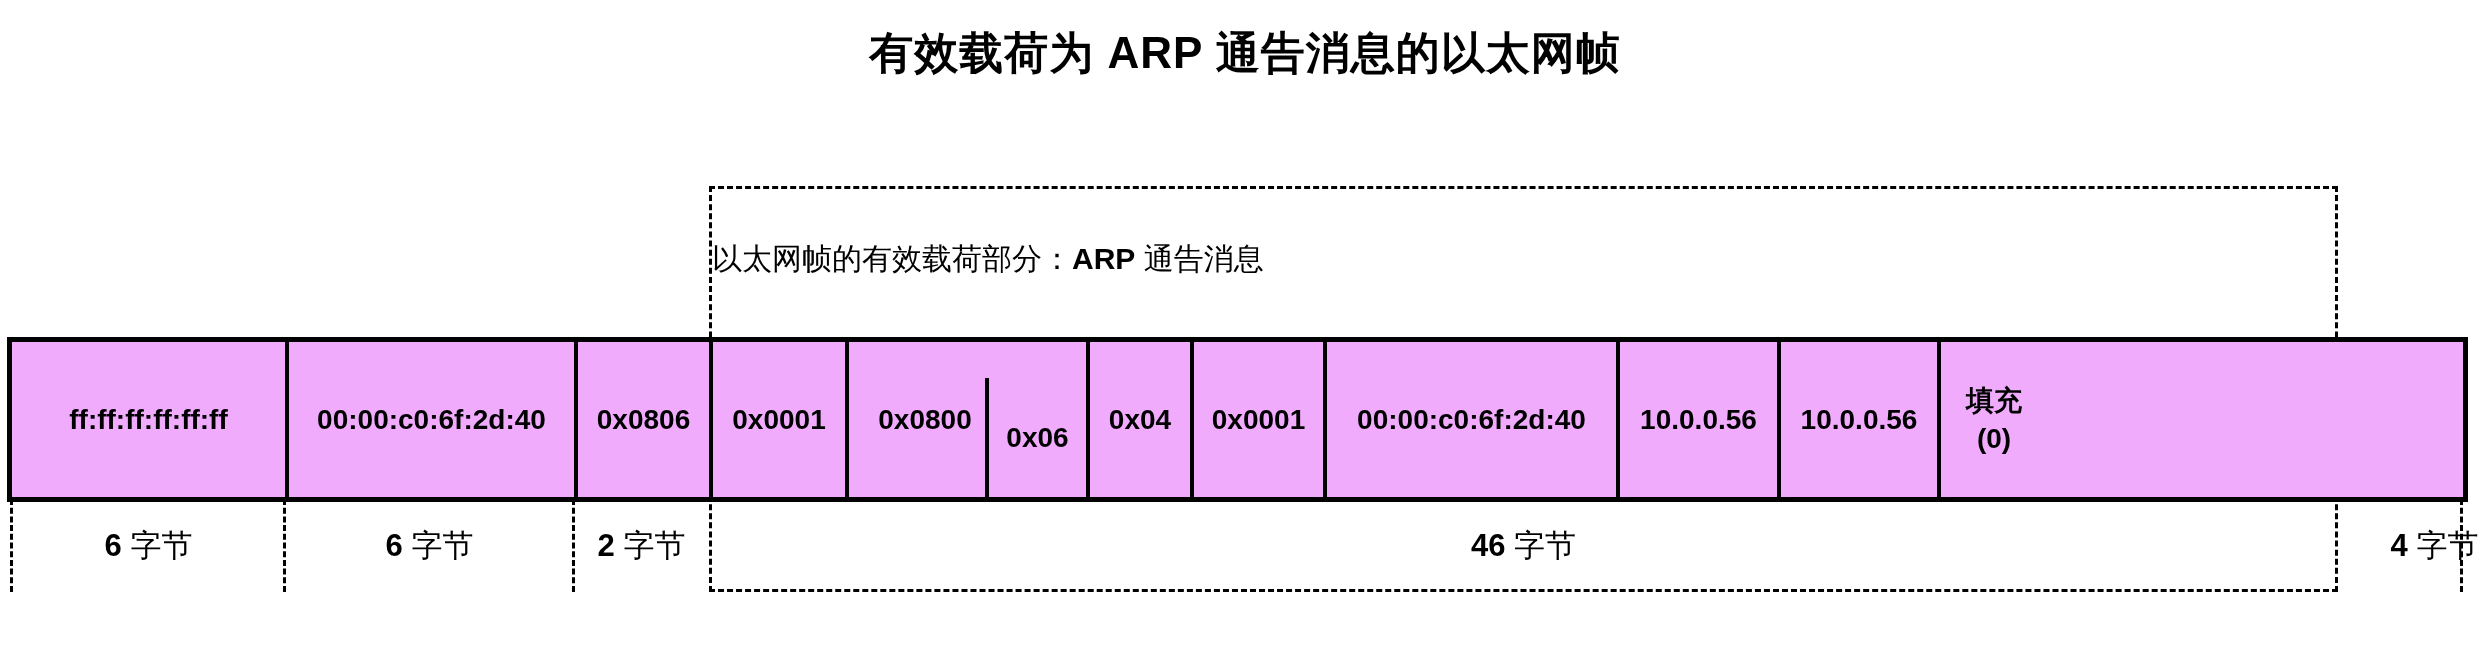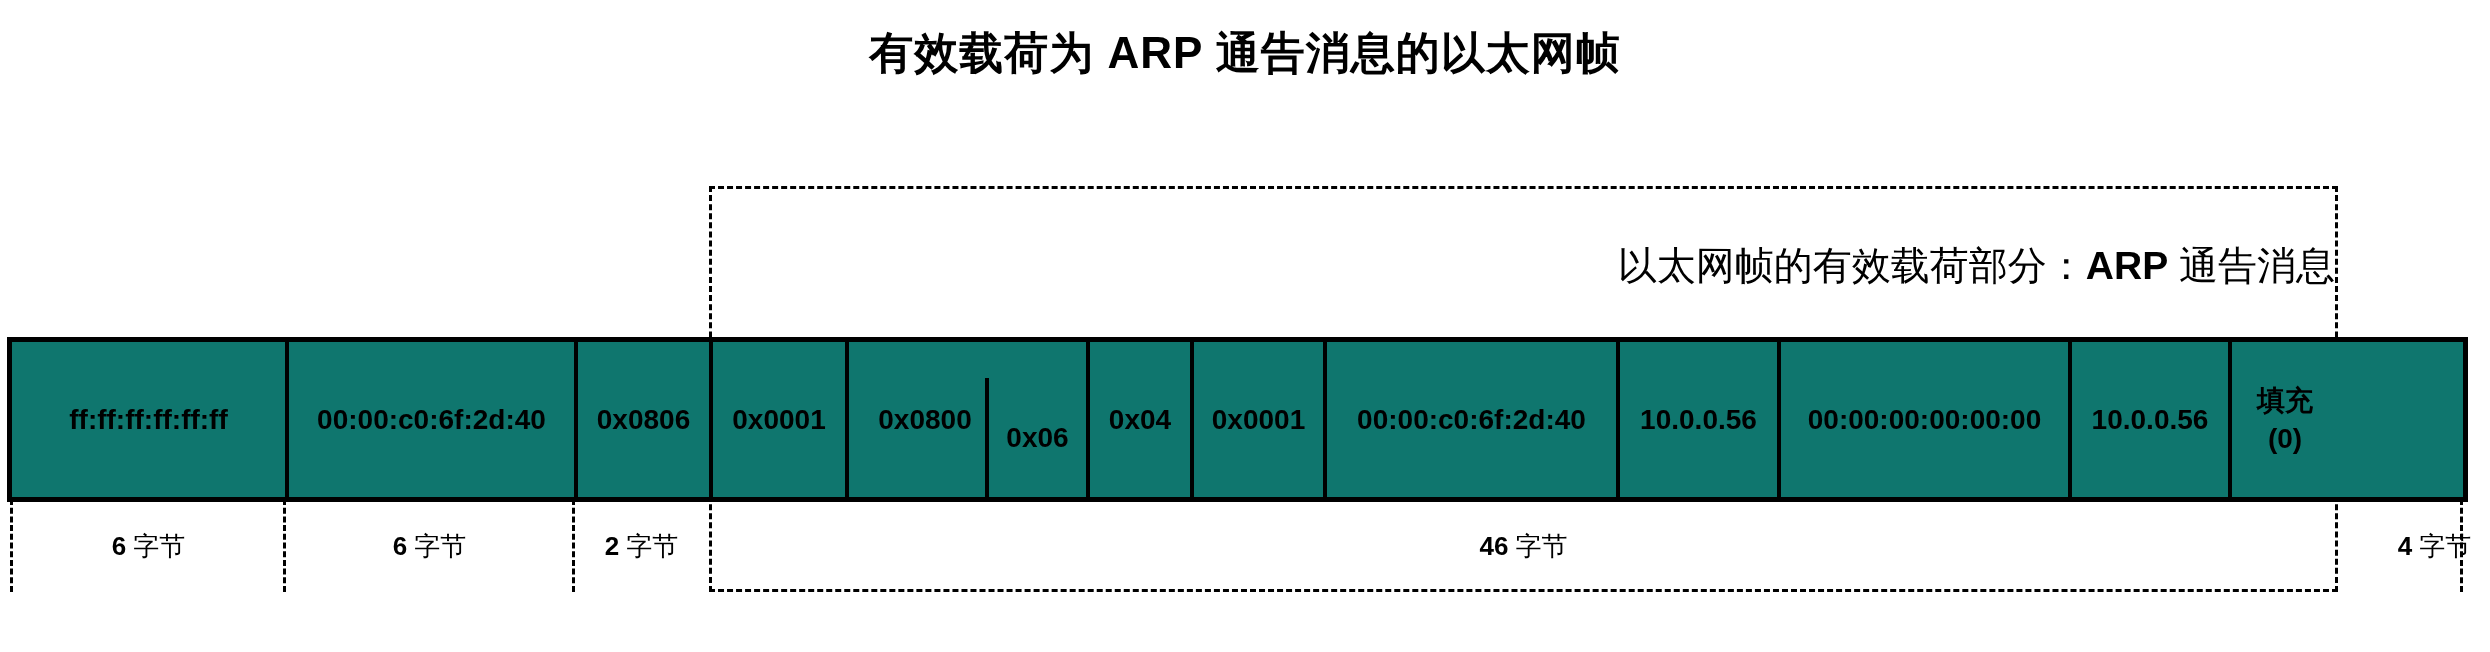--- a/index.html
+++ b/index.html
@@ -34,36 +34,36 @@
     height: 406px;
     border: 3px dashed #000000;
     box-sizing: border-box;
     z-index: 1;
   }
   .payload-label {
     position: absolute;
     top: 50px;
     left: 0;
     width: 100%;
-    text-align: right;
-    font-size: 39px;
+    text-align: left;
+    font-size: 30px;
     font-weight: 400;
   }
   .payload-label b { font-weight: 700; }
   .frame-row {
     position: absolute;
     left: 7px;
     top: 337px;
     width: 2461px;
     height: 165px;
     border: 5px solid #000000;
     box-sizing: border-box;
     display: flex;
     align-items: stretch;
-    background: #0f766e;
+    background: #f0abfc;
     z-index: 2;
   }
   .cell {
     flex: 0 0 auto;
     box-sizing: border-box;
     display: flex;
     align-items: center;
     justify-content: center;
     text-align: center;
     font-size: 28px;
@@ -77,21 +77,21 @@
     position: absolute;
     top: 499px;
     height: 93px;
     width: 0;
     border-left: 3px dashed #000000;
     z-index: 1;
   }
   .byte-label {
     position: absolute;
     top: 526px;
-    font-size: 26px;
+    font-size: 31px;
     font-weight: 400;
     text-align: center;
     line-height: 40px;
     z-index: 3;
   }
   .byte-label b { font-weight: 700; }
 </style>
 </head>
 <body>
 
@@ -109,21 +109,20 @@
       <div class="cell" style="flex-basis: 273px;">ff:ff:ff:ff:ff:ff</div>
       <div class="cell" style="flex-basis: 289px;">00:00:c0:6f:2d:40</div>
       <div class="cell" style="flex-basis: 135px; text-align: right;">0x0806</div>
       <div class="cell" style="flex-basis: 136px;">0x0001</div>
       <div class="cell" style="flex-basis: 140px; padding-left: 16px;">0x0800</div>
       <div class="cell" style="flex-basis: 101px; margin-top: 36px;">0x06</div>
       <div class="cell" style="flex-basis: 104px;">0x04</div>
       <div class="cell" style="flex-basis: 133px;">0x0001</div>
       <div class="cell" style="flex-basis: 293px;">00:00:c0:6f:2d:40</div>
       <div class="cell" style="flex-basis: 161px;">10.0.0.56</div>
-      <div class="cell" style="flex-basis: 291px;">00:00:00:00:00:00</div>
       <div class="cell" style="flex-basis: 160px;">10.0.0.56</div>
       <div class="cell" style="flex-basis: 110px;">填充
 (0)</div>
     </div>
 
   <div class="tick" style="left:10px"></div>
   <div class="tick" style="left:283px"></div>
   <div class="tick" style="left:572px"></div>
   <div class="tick" style="left:2460px"></div>
 

